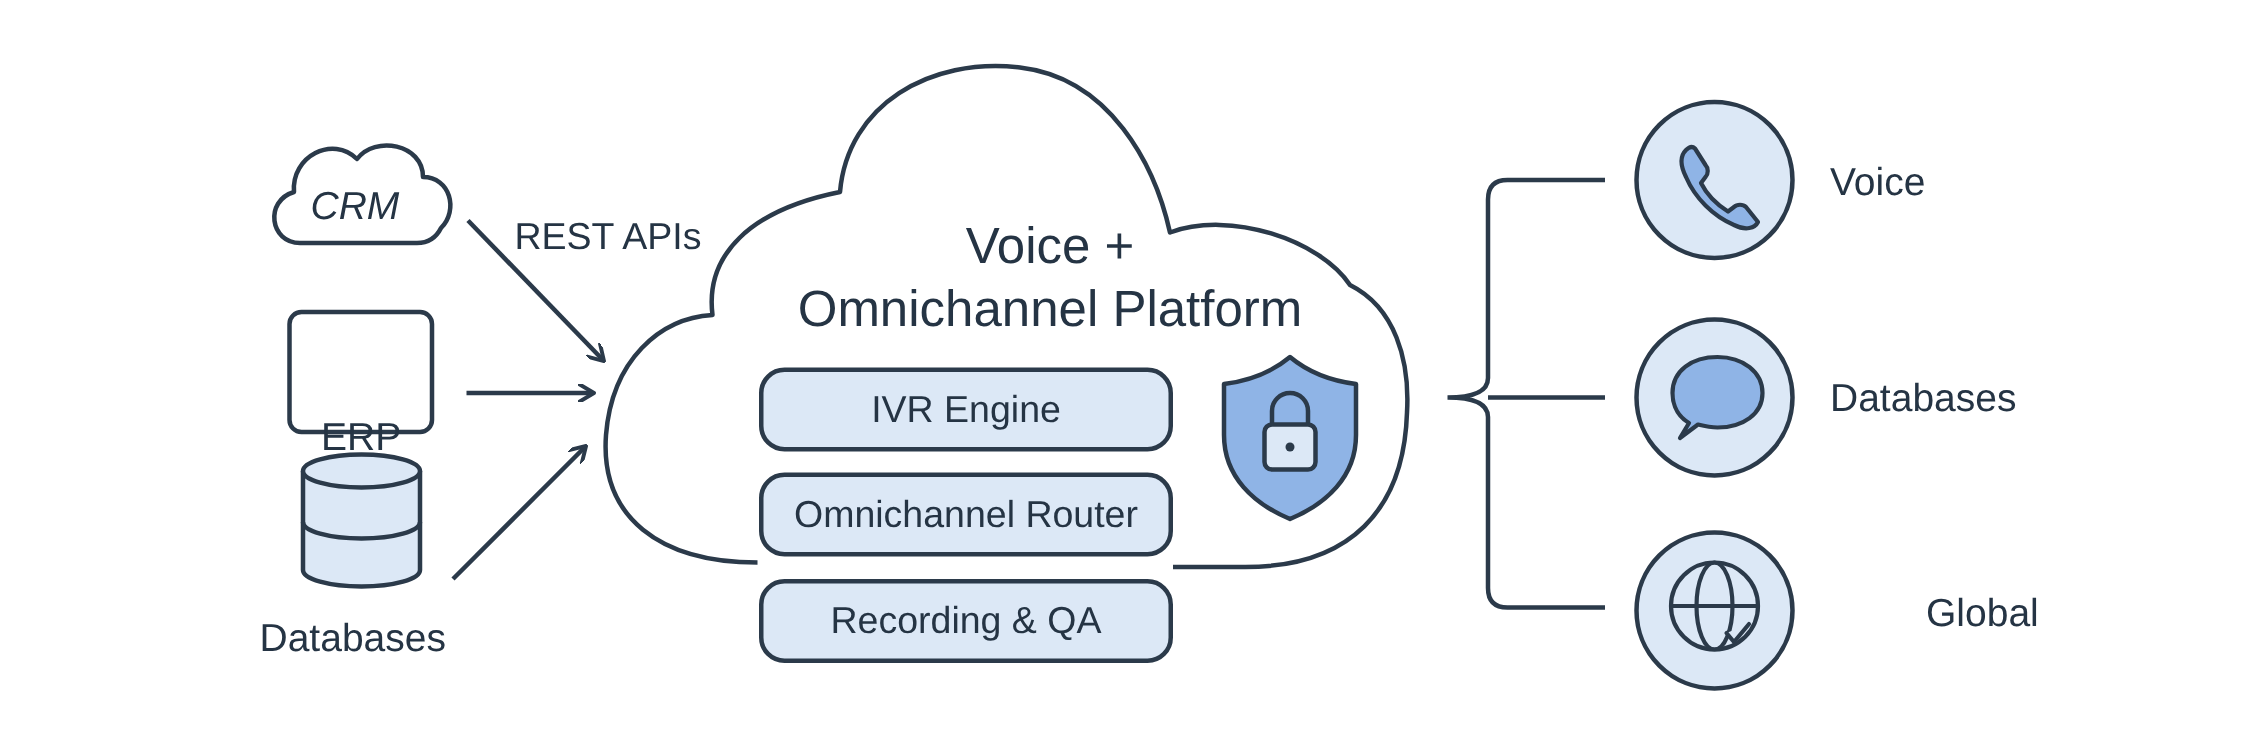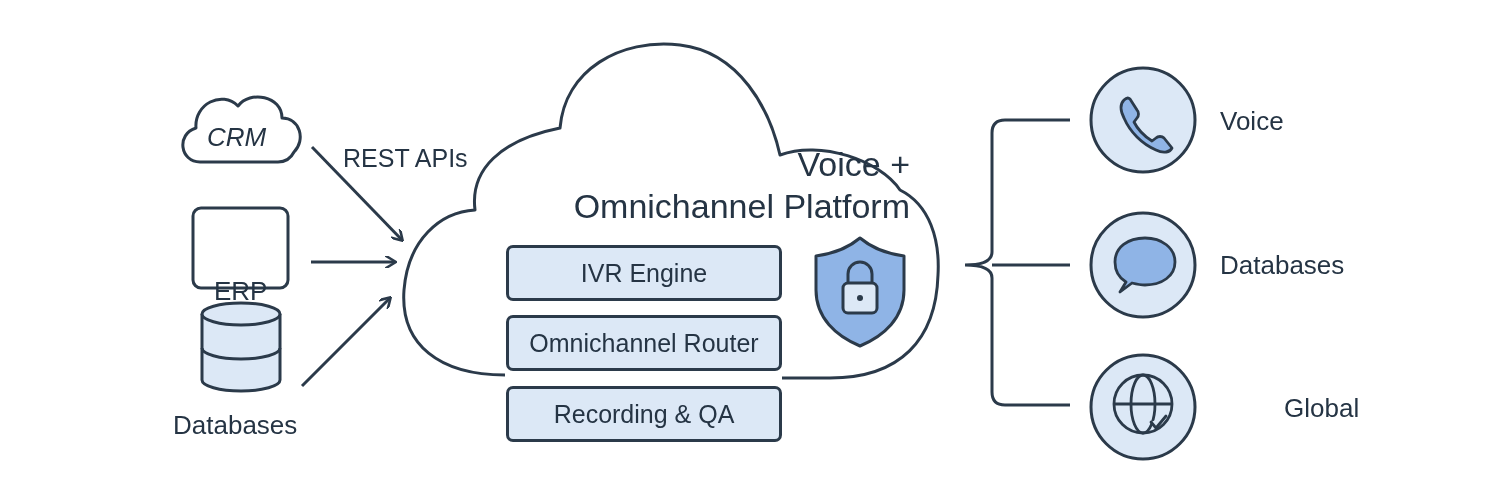--- a/index.html
+++ b/index.html
@@ -2,23 +2,23 @@
 <html><head>
   <meta charset="utf-8">
   <style>
     html, body { margin: 0; padding: 0; background: #ffffff; }
     body { width: 1500px; height: 500px; position: relative; overflow: hidden;
            font-family: "Liberation Sans", "DejaVu Sans", sans-serif; color: #253444; }
     svg { position: absolute; left: 0; top: 0; }
     .lbl { position: absolute; white-space: nowrap; color: #253444; }
     .t26 { font-size: 26px; }
     .t24 { font-size: 25px; }
-    .title { font-size: 34px; text-align: right; line-height: 42px; }
+    .title { font-size: 34px; text-align: center; line-height: 42px; }
     .module { position: absolute; left: 506px; width: 276px; height: 56px;
-              background: #dce8f6; border: 3px solid #2b3a4a; border-radius: 7px;
+              background: #dce8f6; border: 3px solid #2b3a4a; border-radius: 17px;
               box-sizing: border-box; display: flex; align-items: center; justify-content: center;
               font-size: 25px; color: #253444; }
   </style>
 </head>
 <body>
 
 <svg width="1500" height="500" viewBox="0 0 1500 500">
   <defs>
     <marker id="arrowhead" viewBox="0 0 12 12" refX="10" refY="6" markerWidth="12" markerHeight="12" orient="auto" markerUnits="userSpaceOnUse">
       <path d="M1,0 L11,6 L1,12" fill="none" stroke="#2b3a4a" stroke-width="2.6" stroke-linecap="round" stroke-linejoin="round"></path>

